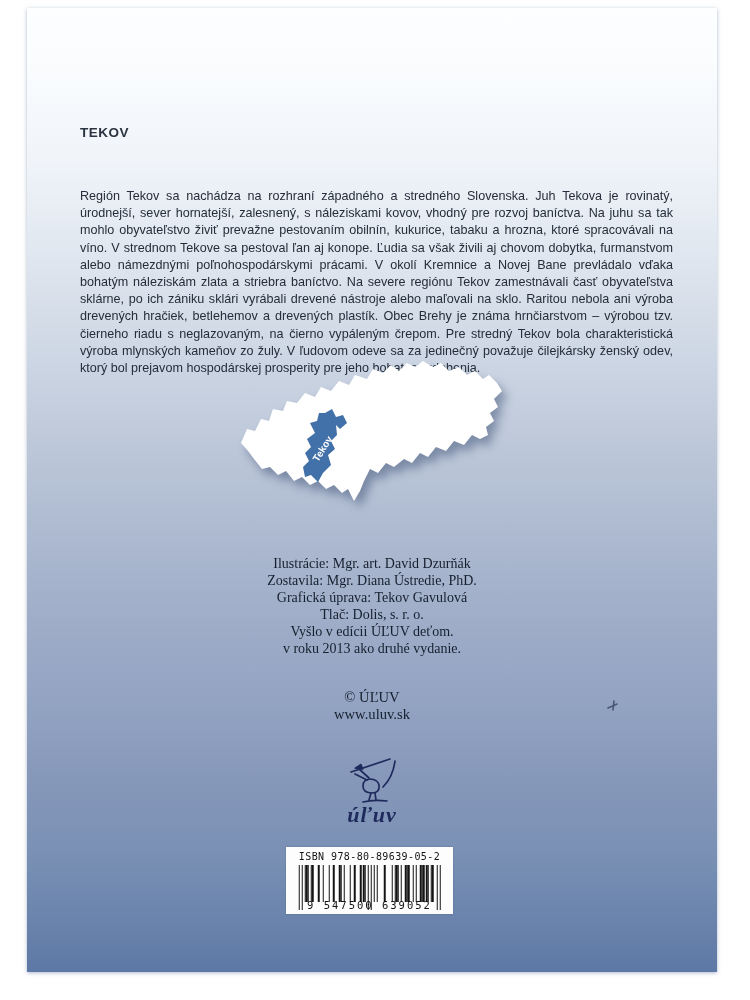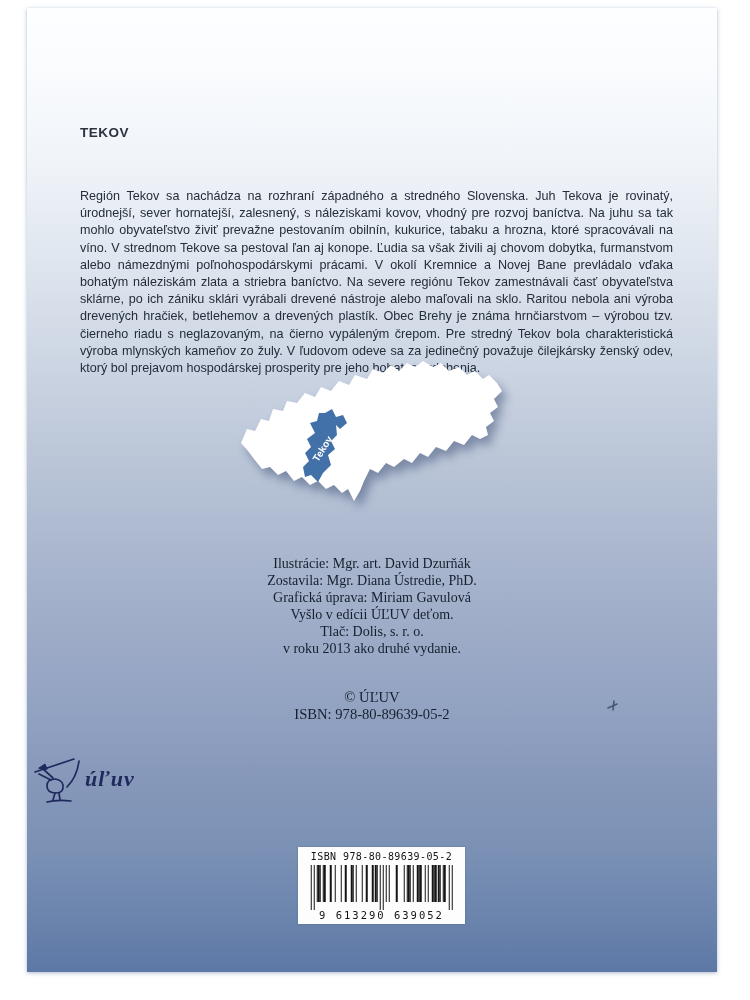--- a/index.html
+++ b/index.html
@@ -28,29 +28,29 @@
   .credits{
     position:absolute;left:0;top:548px;width:100%;text-align:center;
     font-family:"Liberation Serif",serif;font-size:14px;line-height:16.9px;color:#161f2e;
   }
   .pub{
     position:absolute;left:0;top:681px;width:100%;text-align:center;
     font-family:"Liberation Serif",serif;font-size:14.6px;line-height:17.3px;color:#161f2e;
   }
   .logo{
     position:absolute;left:0;top:745px;width:100%;
-    display:flex;flex-direction:row;align-items:center;color:#1e2a5c;
+    display:flex;flex-direction:column;align-items:center;color:#1e2a5c;
   }
   .logo-text{
     font-family:"Liberation Serif",serif;font-style:italic;font-weight:700;
     font-size:22px;letter-spacing:1px;margin-top:1px;line-height:1;
   }
   .speck{position:absolute;left:579px;top:691px;width:14px;height:14px;opacity:.85;}
   .barcode{
-    position:absolute;left:271px;top:839px;width:167px;height:77px;
+    position:absolute;left:259px;top:839px;width:167px;height:67px;
     background:#fdfdfd;box-shadow:0 0 2px rgba(60,80,110,.4);
   }
   .bc-isbn{
     position:absolute;top:4px;width:100%;text-align:center;
     font-family:"DejaVu Sans Mono",monospace;font-size:10px;letter-spacing:.4px;color:#131313;
   }
   .bars{
     position:absolute;top:18px;left:50%;transform:translateX(-50%);
     display:flex;align-items:flex-start;
   }
@@ -75,29 +75,29 @@
     <svg width="272" height="150" viewBox="0 0 272 150">
       <path fill="#ffffff" d="M4,88 L10,74 18,76 24,64 32,66 36,54 46,56 50,46 60,48 68,38 78,42 84,32 94,36 102,26 112,30 118,20 130,24 136,14 146,18 154,10 162,16 170,8 178,12 186,6 196,12 204,8 212,16 222,12 230,20 238,16 246,24 252,20 260,28 265,36 257,44 261,52 253,58 257,66 249,72 251,80 243,84 235,80 227,90 217,86 209,96 199,92 191,102 183,98 175,108 167,104 157,112 149,108 141,118 133,114 127,126 123,136 117,146 111,134 105,138 97,130 89,134 81,126 73,130 65,122 57,126 49,116 41,120 33,112 25,114 17,104 11,96 Z"></path>
       <path fill="#4270a8" d="M88,58 L95,54 99,62 106,60 110,68 103,74 99,70 100,80 94,86 98,94 91,100 94,110 86,118 81,127 74,120 68,122 66,112 72,106 68,98 74,92 70,84 78,78 73,68 80,66 82,58 Z"></path>
       <text x="86" y="97" transform="rotate(-58 86 94)" fill="#ffffff" font-size="10" font-weight="bold" font-family="Liberation Sans, sans-serif" text-anchor="middle">Tekov</text>
     </svg>
   </div>
 
   <div class="credits">
     <div>Ilustrácie: Mgr. art. David Dzurňák</div>
     <div>Zostavila: Mgr. Diana Ústredie, PhD.</div>
-    <div>Grafická úprava: Miriam Gavulová</div>
+    <div>Grafická úprava: Tekov Gavulová</div>
+    <div>Tlač: Dolis, s. r. o.</div>
     <div>Vyšlo v edícii ÚĽUV deťom.</div>
-    <div>Tlač: Dolis, s. r. o.</div>
     <div>v roku 2013 ako druhé vydanie.</div>
   </div>
 
   <div class="pub">
     <div>© ÚĽUV</div>
-    <div>ISBN: 978-80-89639-05-2</div>
+    <div>www.uluv.sk</div>
   </div>
 
   <div class="logo">
     <svg width="58" height="50" viewBox="0 0 58 50" fill="none" stroke="#1e2a5c" stroke-width="1.7" stroke-linecap="round" stroke-linejoin="round">
       <path d="M8,19 L47,6"></path>
       <path d="M12,15 l6,-4 l2,5 z" fill="#1e2a5c" stroke-width="1"></path>
       <path d="M40,34 Q50,24 52,8"></path>
       <path d="M28,26 Q20,26 20,33 Q20,40 29,40 Q37,40 36,32 Q35,27 28,26"></path>
       <path d="M24,27 L12,21"></path>
       <path d="M26,25 L15,15"></path>
@@ -205,16 +205,16 @@
         <span class="bar one"></span>
         <span class="bar"></span>
         <span class="bar one"></span>
         <span class="bar one"></span>
         <span class="bar"></span>
         <span class="bar"></span>
         <span class="bar one guard"></span>
         <span class="bar guard"></span>
         <span class="bar one guard"></span>
       </div>
-    <div class="bc-digits">9 613290 639052</div>
+    <div class="bc-digits">9 547500 639052</div>
   </div>
 
 </div>
 
 </body></html>

